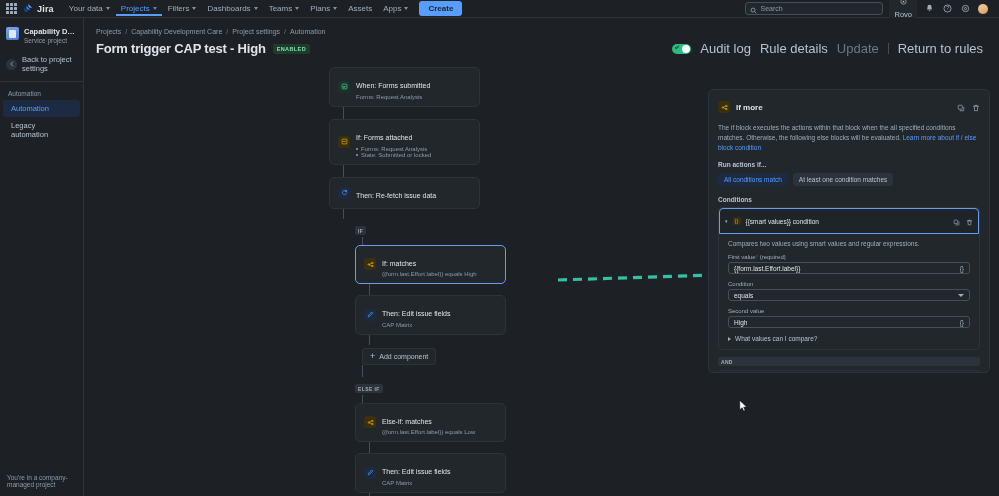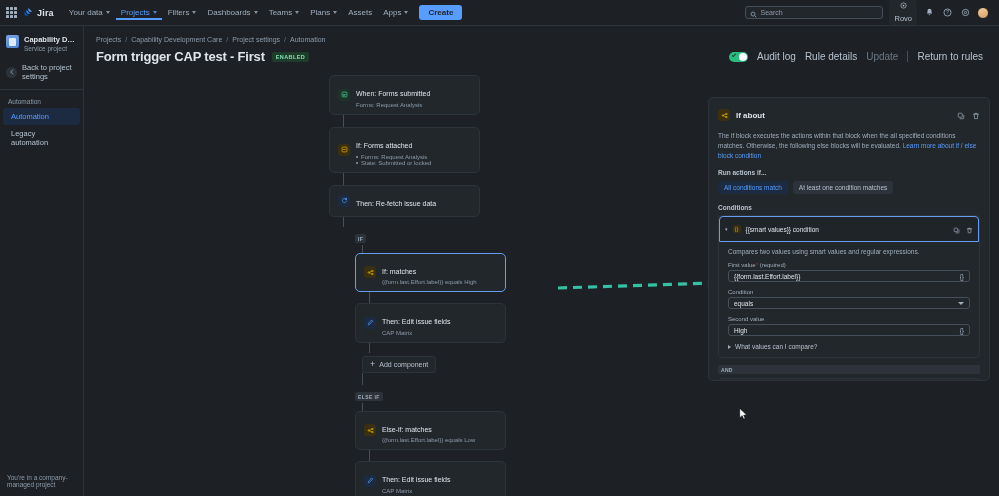--- a/index.html
+++ b/index.html
@@ -7,21 +7,21 @@
     width: 999px; height: 496px;
     background: #1d2125;
     font-family: "Liberation Sans", sans-serif;
     color: #b6c2cf;
     overflow: hidden;
   }
   .app { position: relative; width: 999px; height: 496px; display: flex; flex-direction: column; }
 
   
   .topnav {
-    height: 26px; background: #1d2125; border-bottom: 1px solid #2c333a;
+    height: 18px; background: #1d2125; border-bottom: 1px solid #2c333a;
     display: flex; align-items: center; padding: 0 6px; gap: 6px; flex: none;
   }
   .grid-icon { width: 11px; height: 11px; display: grid; grid-template-columns: repeat(3,1fr); grid-template-rows: repeat(3,1fr); gap: 1px; cursor: pointer; }
   .grid-icon i { background: #9fadbc; border-radius: .5px; display:block; }
   .jira-logo { display: flex; align-items: center; gap: 3px; cursor: pointer; }
   .jira-mark { width: 11px; height: 11px; position: relative; }
   .jira-mark svg { display:block; }
   .jira-word { font-size: 9px; color: #dee4ea; font-weight: 700; letter-spacing: .2px; }
   .nav-links { display: flex; align-items: center; gap: 1px; margin-left: 4px; }
   .nav-link {
@@ -72,21 +72,21 @@
   .breadcrumb { display: flex; align-items: center; gap: 4px; padding: 10px 12px 0 12px; font-size: 7px; color: #8c9bab; }
   .breadcrumb .crumb { cursor: pointer; }
   .breadcrumb .sep { color: #6b7885; }
   .title-row { display: flex; align-items: center; padding: 6px 12px 0 12px; gap: 7px; }
   .page-title { font-size: 13px; color: #dee4ea; font-weight: 700; letter-spacing: -.2px; }
   .enabled-badge { background: #1f3c2a; color: #7ee2b8; font-size: 5.5px; font-weight: 700; letter-spacing: .4px; padding: 2px 4px; border-radius: 2px; }
   .title-actions { margin-left: auto; display: flex; align-items: center; gap: 9px; padding-right: 4px; }
   .toggle { width: 19px; height: 10px; border-radius: 6px; background: #2abb7f; position: relative; cursor: pointer; }
   .toggle::after { content:""; position:absolute; right:1px; top:1px; width:8px; height:8px; border-radius:50%; background:#fff; }
   .toggle .chk { position:absolute; left:3px; top:2.2px; width:4px; height:2px; border-left:1.2px solid #1a3d2c; border-bottom:1.2px solid #1a3d2c; transform: rotate(-45deg); }
-  .t-link { font-size: 10px; color: #b6c2cf; cursor: pointer; }
+  .t-link { font-size: 13px; color: #b6c2cf; cursor: pointer; }
   .t-link.muted { color: #6b7885; }
   .vdiv { width: 1px; height: 11px; background: #454f59; }
 
   
   .canvas { flex: 1; position: relative; overflow: hidden; }
   .flow { position: absolute; left: 245px; top: 0; width: 430px; }
   .node {
     background: #22272b; border: 1px solid #2c333a; border-radius: 5px;
     display: flex; align-items: center; gap: 6px; padding: 6px 8px; cursor: pointer;
   }
@@ -294,21 +294,21 @@
         <span class="crumb">Projects</span>
         <span class="sep">/</span>
         <span class="crumb">Capability Development Care</span>
         <span class="sep">/</span>
         <span class="crumb">Project settings</span>
         <span class="sep">/</span>
         <span class="crumb">Automation</span>
       </div>
 
       <div class="title-row">
-        <div class="page-title">Form trigger CAP test - First</div>
+        <div class="page-title">Form trigger CAP test - High</div>
         <div class="enabled-badge">ENABLED</div>
         <div class="title-actions">
           <div class="toggle">
               <span class="chk"></span>
             </div>
           <div class="t-link">Audit log</div>
           <div class="t-link">Rule details</div>
           <div class="t-link muted">Update</div>
           <div class="vdiv"></div>
           <div class="t-link">Return to rules</div>
@@ -456,21 +456,21 @@
       <div class="rpanel">
         <div class="rp-head">
           <span class="rp-ico">
             <svg width="7" height="7" viewBox="0 0 16 16" fill="none" stroke="#e2b203" stroke-width="1.5" stroke-linecap="round">
                 <circle cx="4" cy="8" r="1.6"></circle>
                 <circle cx="12" cy="4.5" r="1.5"></circle>
                 <circle cx="12" cy="11.5" r="1.5"></circle>
                 <path d="M5.5 7.3 10.6 5M5.5 8.8 10.6 11"></path>
               </svg>
           </span>
-          <span class="rp-title">If about</span>
+          <span class="rp-title">If more</span>
           <span class="rp-head-actions">
             <span>
               <svg width="8" height="8" viewBox="0 0 16 16" fill="none" stroke="#9fadbc" stroke-width="1.4">
                   <rect x="2.5" y="2.5" width="8" height="8" rx="1.3"></rect>
                   <path d="M5.5 13.5h7a1 1 0 0 0 1-1v-7"></path>
                 </svg>
             </span>
             <span>
               <svg width="8" height="8" viewBox="0 0 16 16" fill="none" stroke="#9fadbc" stroke-width="1.4" stroke-linecap="round">
                   <path d="M3 4.3h10M6.3 4.3V2.6h3.4v1.7M4.4 4.3l.7 9h5.8l.7-9"></path>

